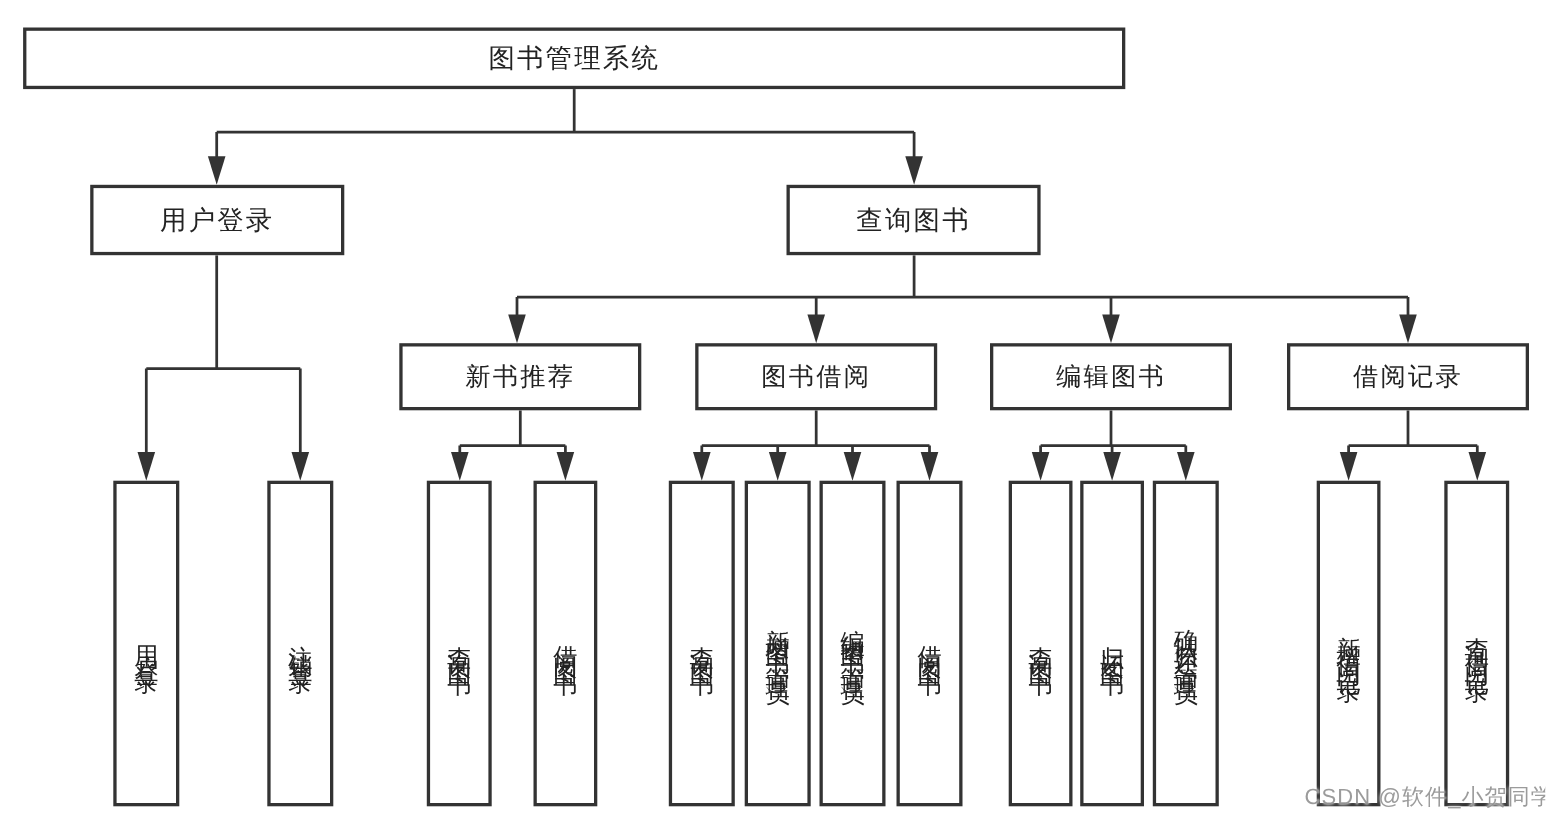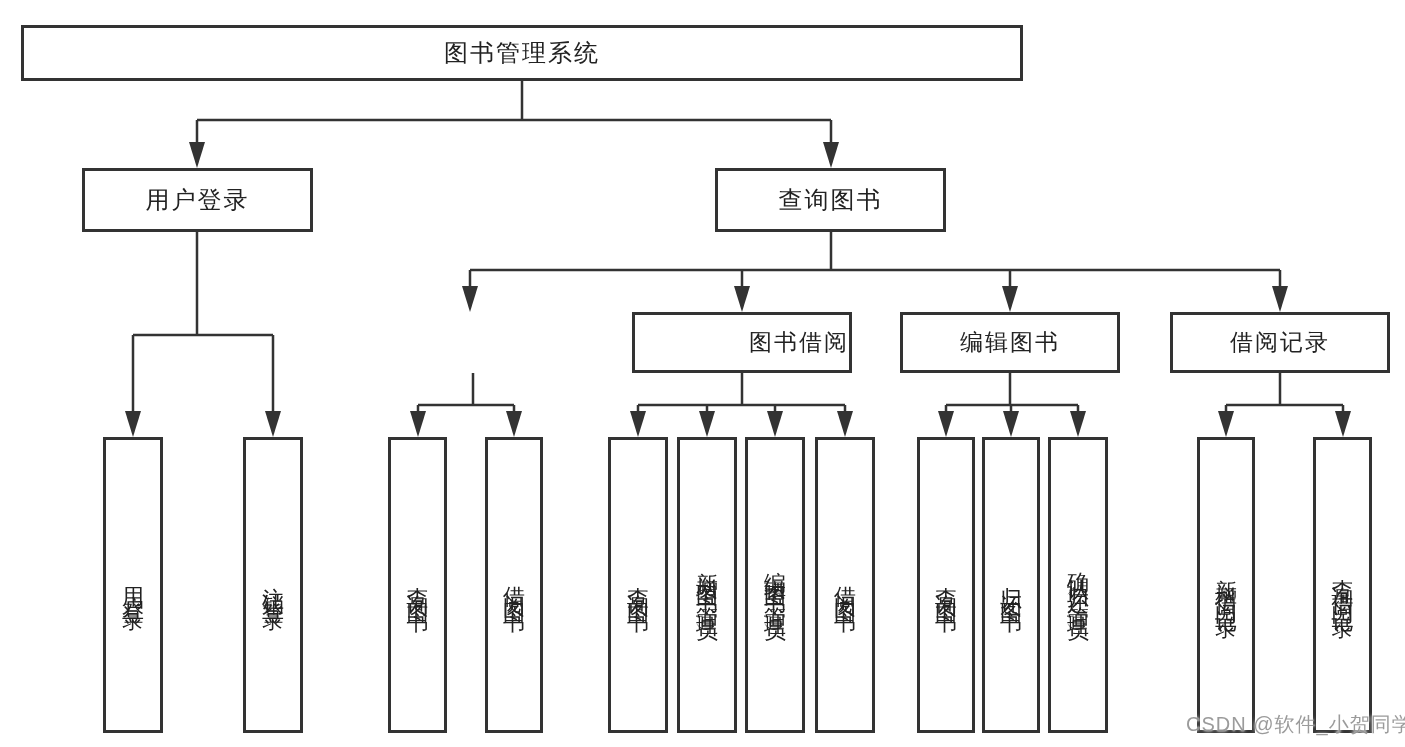--- a/index.html
+++ b/index.html
@@ -67,21 +67,24 @@
     <span>图书管理系统</span>
   </div>
 
   <div class="node h" style="left:82px;top:168px;width:231px;height:64px;">
     <span>用户登录</span>
   </div>
   <div class="node h" style="left:715px;top:168px;width:231px;height:64px;">
     <span>查询图书</span>
   </div>
 
-  <div class="node h l3" style="left:632px;top:312px;width:220px;height:61px;justify-content:flex-end;">
+  <div class="node h l3" style="left:363px;top:312px;width:220px;height:61px;">
+    <span>新书推荐</span>
+  </div>
+  <div class="node h l3" style="left:632px;top:312px;width:220px;height:61px;">
     <span>图书借阅</span>
   </div>
   <div class="node h l3" style="left:900px;top:312px;width:220px;height:61px;">
     <span>编辑图书</span>
   </div>
   <div class="node h l3" style="left:1170px;top:312px;width:220px;height:61px;">
     <span>借阅记录</span>
   </div>
 
   <div class="node v" style="left:103px;top:437px;width:60px;height:296px;">

